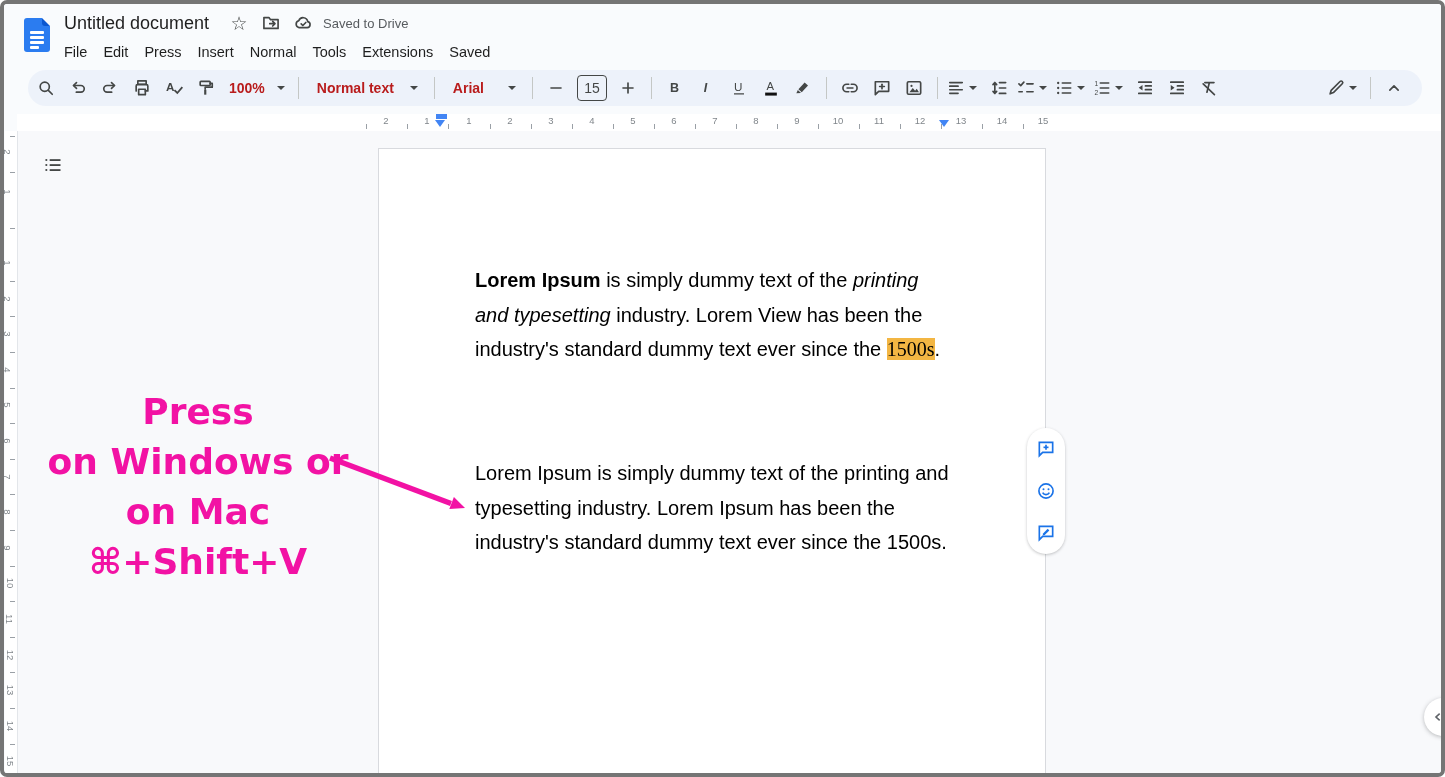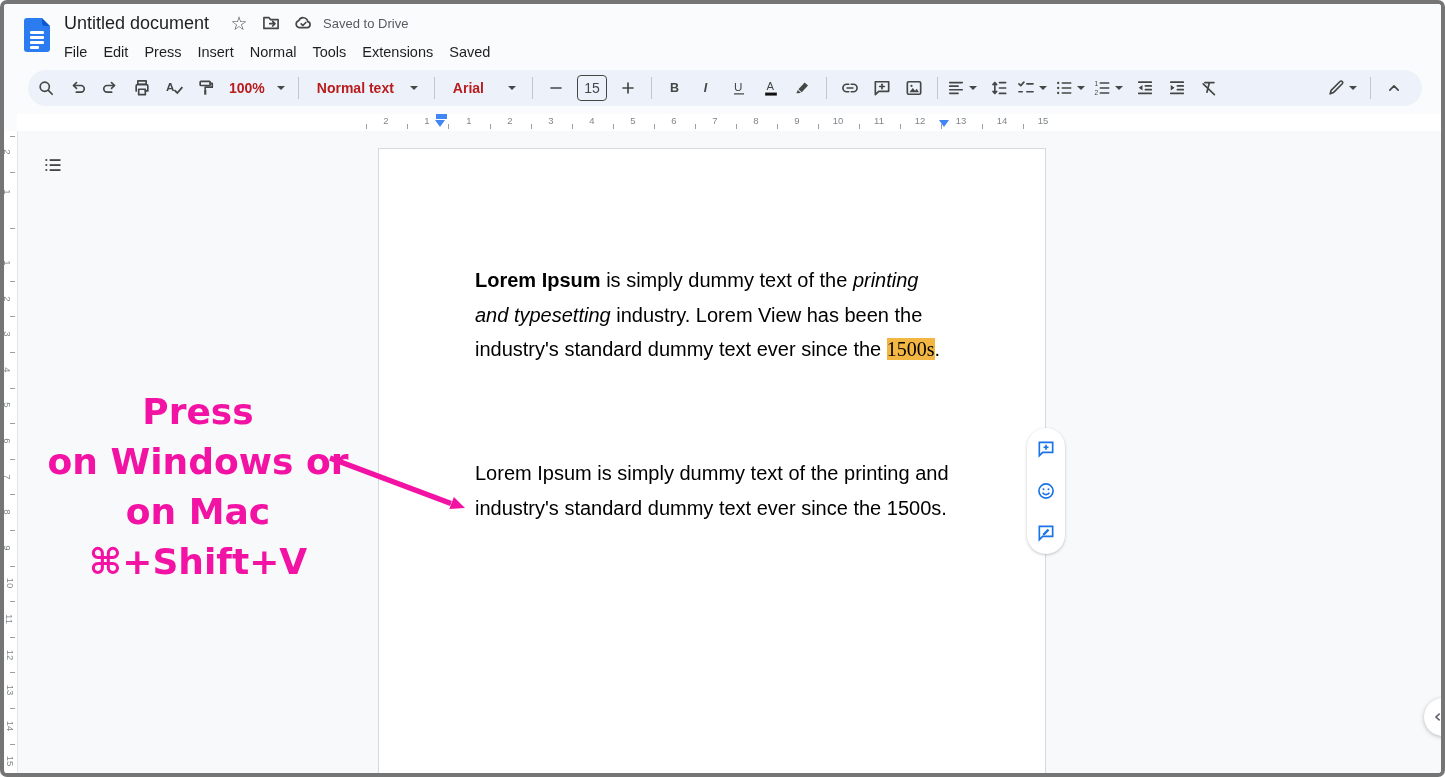--- a/index.html
+++ b/index.html
@@ -360,20 +360,21 @@
         </svg>
     </div>
     <div id="page">
       <div class="para" id="para1">
           <div class="line"><span class="b">Lorem Ipsum</span><span> is simply dummy text of the </span><span class="i">printing</span></div>
           <div class="line"><span class="i">and typesetting</span><span> industry. Lorem View has been the</span></div>
           <div class="line"><span>industry's standard dummy text ever since the </span><span class="hl">1500s</span><span>.</span></div>
         </div>
       <div class="para" id="para2">
           <div class="line"><span>Lorem Ipsum is simply dummy text of the printing and</span></div>
+          <div class="line"><span>typesetting industry. Lorem Ipsum has been the</span></div>
           <div class="line"><span>industry's standard dummy text ever since the 1500s.</span></div>
         </div>
     </div>
     <div id="annotation" style="color: rgb(242, 18, 164);">
         <div>Press</div>
         <div>on Windows or</div>
         <div>on Mac</div>
         <div>⌘+Shift+V</div>
       </div>
     <svg id="arrow-svg" width="160" height="75">

